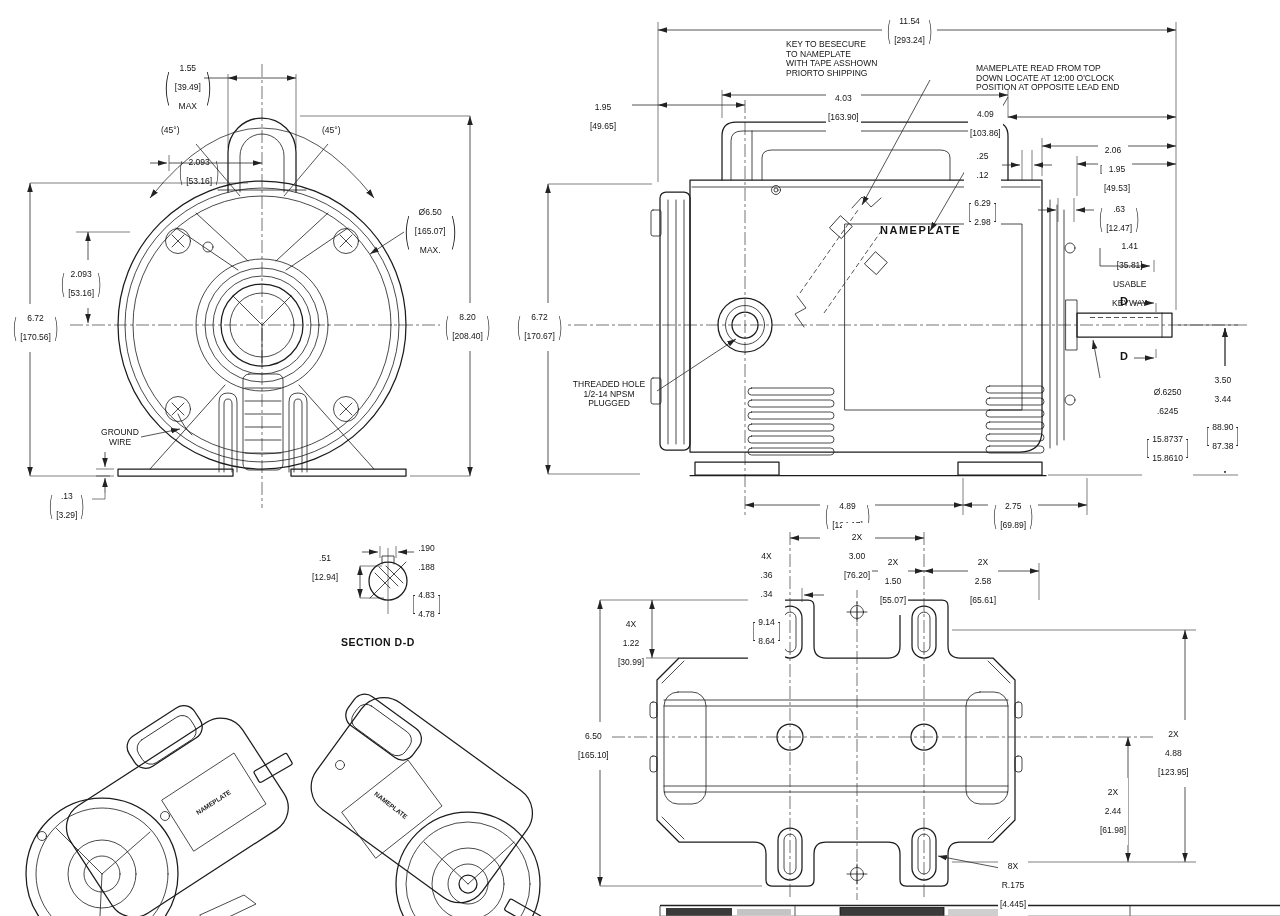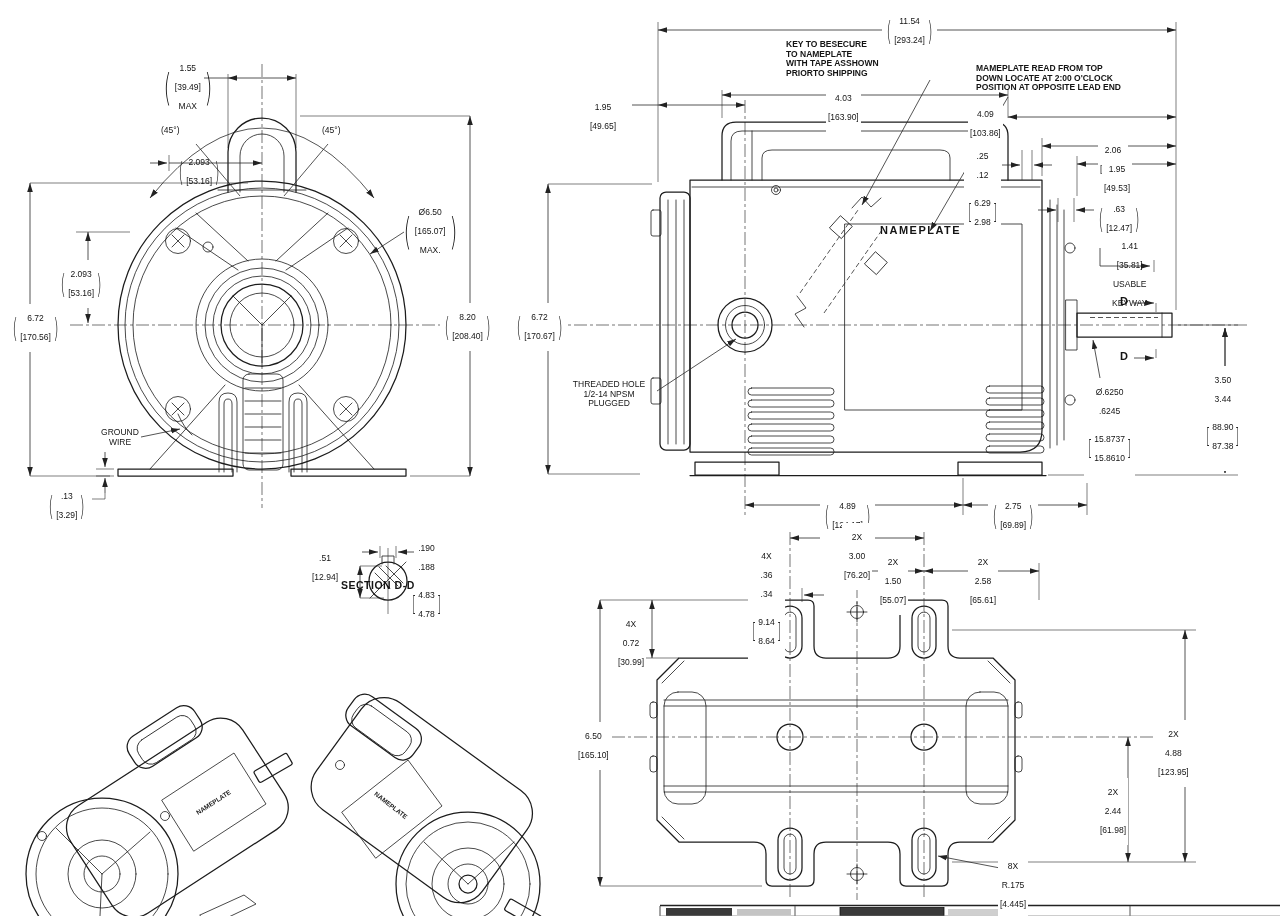--- a/index.html
+++ b/index.html
@@ -14,21 +14,21 @@
   .hid{stroke:#2a2a2a;stroke-width:0.8;fill:none;stroke-dasharray:5 3;}
   .lbl{position:absolute;z-index:3;font-size:8.5px;line-height:1.12;color:#141414;
        text-align:center;white-space:pre-line;}
   .bg{background:#fff;padding:0 2px;}
   .row{display:flex;align-items:center;}
   .bkt{display:inline-block;font-family:"DejaVu Sans",sans-serif;font-weight:200;
        transform:scaleX(.5);line-height:.85;color:#141414;}
   .p2 .bkt{font-size:26px;}
   .p3 .bkt{font-size:38px;}
   .b2{font-size:21px !important;}
-  .left{text-align:left;font-weight:bold;}
+  .left{text-align:left;}
   .right{text-align:center;}
   .big{font-size:11px;font-weight:bold;letter-spacing:1.5px;}
   .dlab{font-size:11px;font-weight:bold;}
   .secT{font-size:10.5px;font-weight:bold;letter-spacing:.5px;}
 </style>
 </head>
 <body>
 
 <div id="canvas">
 
@@ -455,21 +455,21 @@
     <div>11.54</div>
     <div>[293.24]</div>
   </div>
   <span class="bkt">)</span>
 </div>
 <div class="lbl left" style="left:786px;top:40px">KEY TO BESECURE
 TO NAMEPLATE
 WITH TAPE ASSHOWN
 PRIORTO SHIPPING</div>
 <div class="lbl left" style="left:976px;top:64px">MAMEPLATE READ FROM TOP
-DOWN LOCATE AT 2:00 O'CLOCK
+DOWN LOCATE AT 12:00 O'CLOCK
 POSITION AT OPPOSITE LEAD END</div>
 <div class="lbl" style="left:590px;top:93px">
   <div>1.95</div>
   <div>[49.65]</div>
 </div>
 <div class="lbl bg" style="left:826px;top:84px">
   <div>4.03</div>
   <div>[163.90]</div>
 </div>
 <div class="lbl bg" style="left:968px;top:100px">
@@ -505,21 +505,21 @@
   <span class="bkt">)</span>
 </div>
 <div class="lbl" style="left:1112px;top:232px">
   <div>1.41</div>
   <div>[35.81]</div>
   <div>USABLE</div>
   <div>KEYWAY</div>
 </div>
 <div class="lbl dlab" style="left:1120px;top:295px">D</div>
 <div class="lbl dlab" style="left:1120px;top:350px">D</div>
-<div class="lbl bg" style="left:1084px;top:378px">
+<div class="lbl bg" style="left:1142px;top:378px">
   <div>Ø.6250</div>
   <div>.6245</div>
   <div class="row" style="justify-content:center">
     <span class="bkt b2">[</span>
     <div>
       <div>15.8737</div>
       <div>15.8610</div>
     </div>
     <span class="bkt b2">]</span>
   </div>
@@ -574,21 +574,21 @@
   <div>.188</div>
   <div class="row" style="justify-content:center">
     <span class="bkt b2">[</span>
     <div>
       <div>4.83</div>
       <div>4.78</div>
     </div>
     <span class="bkt b2">]</span>
   </div>
 </div>
-<div class="lbl secT" style="left:341px;top:580px">SECTION D-D</div>
+<div class="lbl secT" style="left:341px;top:637px">SECTION D-D</div>
 
 <div class="lbl bg" style="left:842px;top:523px">
   <div>2X</div>
   <div>3.00</div>
   <div>[76.20]</div>
 </div>
 <div class="lbl bg" style="left:748px;top:542px">
   <div>4X</div>
   <div>.36</div>
   <div>.34</div>
@@ -606,21 +606,21 @@
   <div>1.50</div>
   <div>[55.07]</div>
 </div>
 <div class="lbl bg" style="left:968px;top:548px">
   <div>2X</div>
   <div>2.58</div>
   <div>[65.61]</div>
 </div>
 <div class="lbl bg" style="left:616px;top:610px">
   <div>4X</div>
-  <div>0.72</div>
+  <div>1.22</div>
   <div>[30.99]</div>
 </div>
 <div class="lbl bg" style="left:576px;top:722px">
   <div>6.50</div>
   <div>[165.10]</div>
 </div>
 <div class="lbl bg" style="left:1156px;top:720px">
   <div>2X</div>
   <div>4.88</div>
   <div>[123.95]</div>

